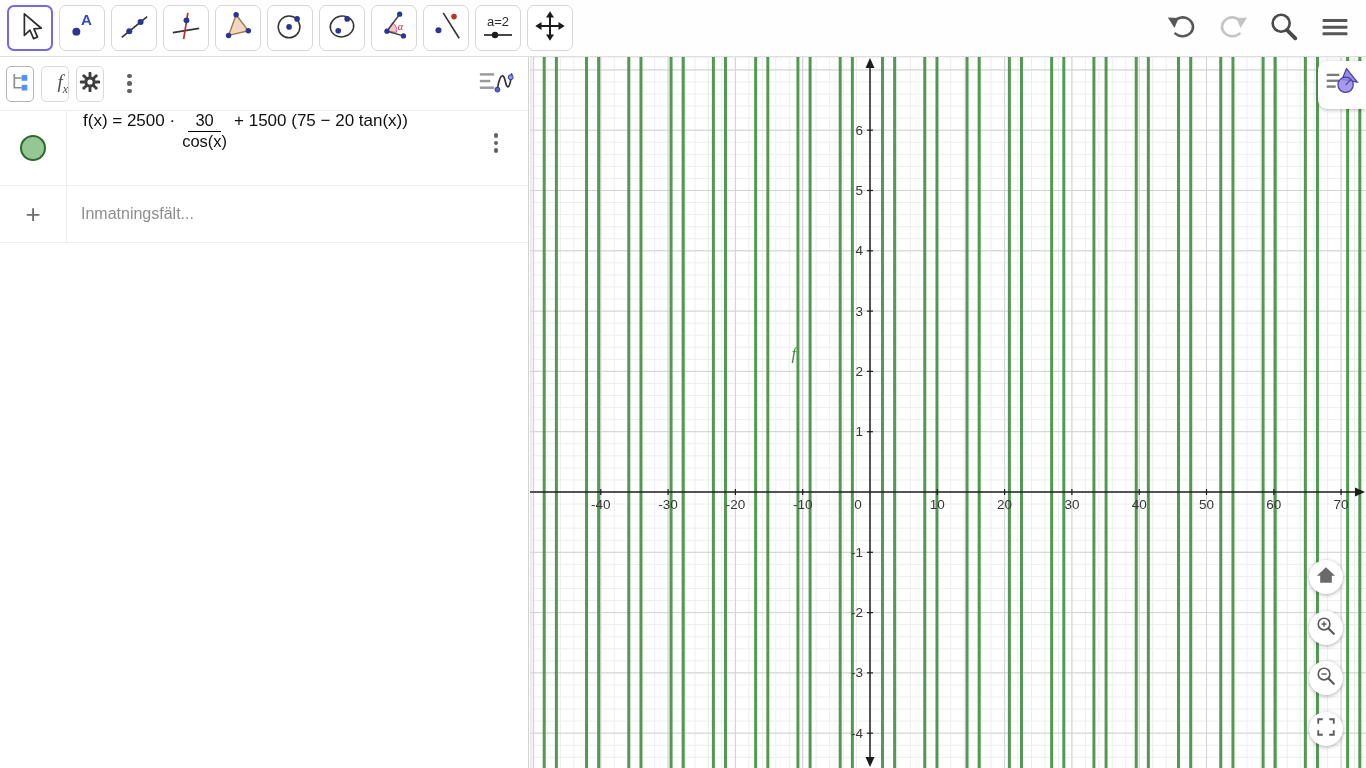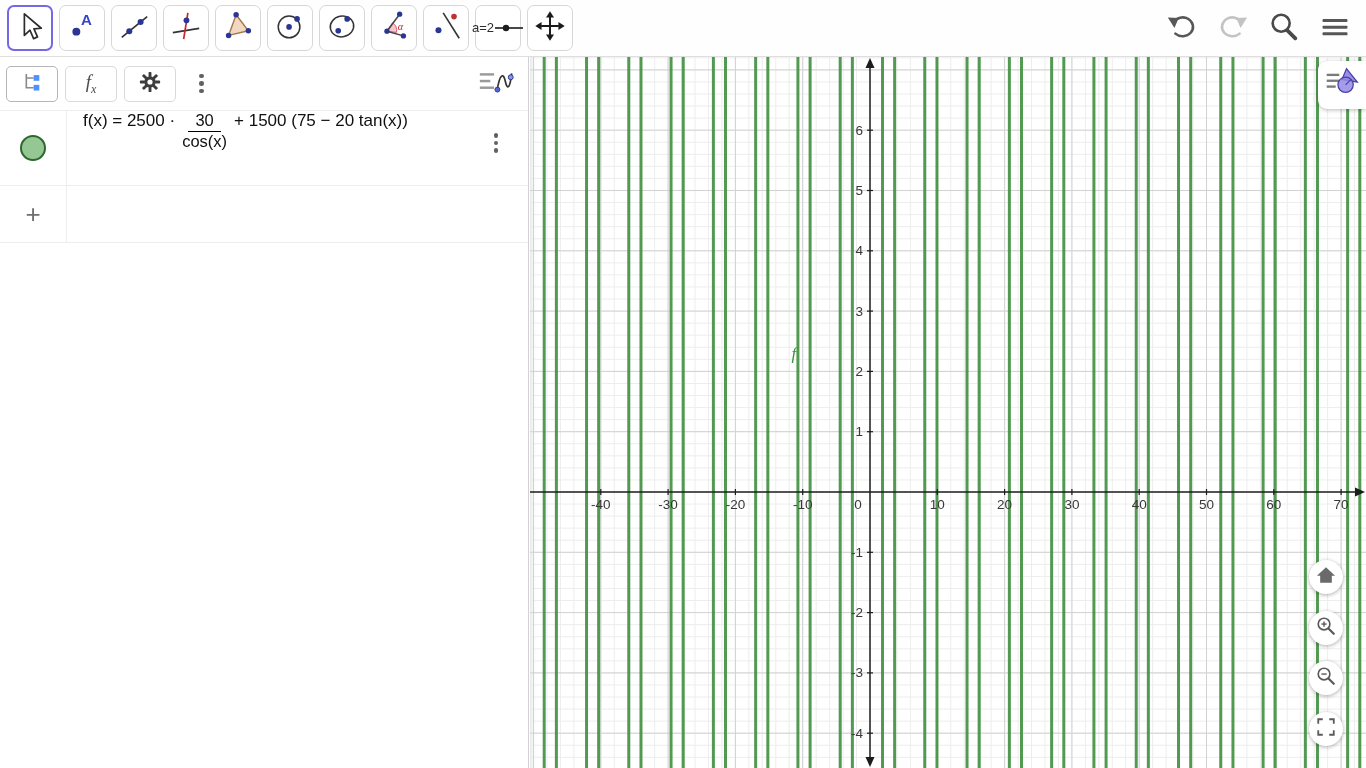--- a/index.html
+++ b/index.html
@@ -5,31 +5,31 @@
   html,body{margin:0;padding:0}
   body{width:1366px;height:768px;overflow:hidden;position:relative;background:#fff;
        font-family:"Liberation Sans",sans-serif;-webkit-font-smoothing:antialiased}
   
   .toolbar{position:absolute;left:0;top:0;width:1366px;height:57px;background:#fefefe;
            border-bottom:1px solid #dedede;box-sizing:border-box;display:flex;align-items:center;z-index:5}
   .tools{display:flex;gap:6px;padding-left:7px}
   .tool{width:46px;height:46px;background:#fff;border:1px solid #d7d7d7;border-radius:7px;
         display:flex;align-items:center;justify-content:center;box-sizing:border-box;cursor:pointer}
   .tool.selected{border:2px solid #7468e4}
-  .slider-ic{display:flex;flex-direction:row;align-items:center;line-height:1}
+  .slider-ic{display:flex;flex-direction:column;align-items:center;line-height:1}
   .slider-ic .lbl{font-size:13px;color:#2d2d2d;margin-bottom:1px}
   .tb-actions{position:absolute;right:14px;top:0;height:57px;display:flex;align-items:center;gap:17px}
   .tb-actions .abtn{width:34px;height:34px;display:flex;align-items:center;justify-content:center;cursor:pointer}
   
   .algebra{position:absolute;left:0;top:57px;width:529px;bottom:0;background:#fff;
            border-right:1px solid #d2d2d2;box-sizing:border-box;z-index:4}
   .alg-header{height:53px;display:flex;align-items:center;padding-left:6px;gap:7px;
               border-bottom:1px solid #ededed;position:relative}
-  .hbtn{width:52px;height:36px;border:1px solid #d9d9d9;border-radius:5px;background:#fff;
-        display:flex;align-items:center;justify-content:center;box-sizing:border-box;cursor:pointer}
+  .hbtn{width:28px;height:36px;border:1px solid #d9d9d9;border-radius:5px;background:#fff;
+        display:flex;align-items:center;justify-content:flex-end;box-sizing:border-box;cursor:pointer}
   .hbtn.active{border-color:#b5b5b5}
   .fx{font-family:"Liberation Serif",serif;font-style:italic;font-size:19px;color:#4c4c4c}
   .fx sub{font-size:12px;font-style:italic}
   .dots{display:flex;flex-direction:column;gap:3px;cursor:pointer;padding:6px}
   .dots i{width:4.5px;height:4.5px;border-radius:50%;background:#616161;display:block}
   .sortbtn{position:absolute;right:12px;top:7px;width:40px;height:40px;display:flex;
            align-items:center;justify-content:center;cursor:pointer}
   .row{display:flex;border-bottom:1px solid #ededed;position:relative}
   .rowleft{width:66px;flex:none;border-right:1px solid #ededed;display:flex;align-items:center;justify-content:center}
   .row-f{height:74px}
@@ -283,20 +283,21 @@
       <i></i>
         <i></i>
         <i></i>
     </div>
   </div>
 
   <div class="row row-in">
     <div class="rowleft">
       <span class="plus">+</span>
     </div>
+    <input class="alg-input" placeholder="Inmatningsfält..." style="">
   </div>
 </div>
 
 <div class="graphics">
   <svg id="plot" class="plot" width="836" height="711" viewBox="0 0 836 711">
       <line x1="3.5" y1="0" x2="3.5" y2="711" stroke="#ededed" stroke-width="1"></line>
       <line x1="16.95999999999998" y1="0" x2="16.95999999999998" y2="711" stroke="#ededed" stroke-width="1"></line>
       <line x1="30.41999999999996" y1="0" x2="30.41999999999996" y2="711" stroke="#ededed" stroke-width="1"></line>
       <line x1="43.879999999999995" y1="0" x2="43.879999999999995" y2="711" stroke="#ededed" stroke-width="1"></line>
       <line x1="57.339999999999975" y1="0" x2="57.339999999999975" y2="711" stroke="#ededed" stroke-width="1"></line>

